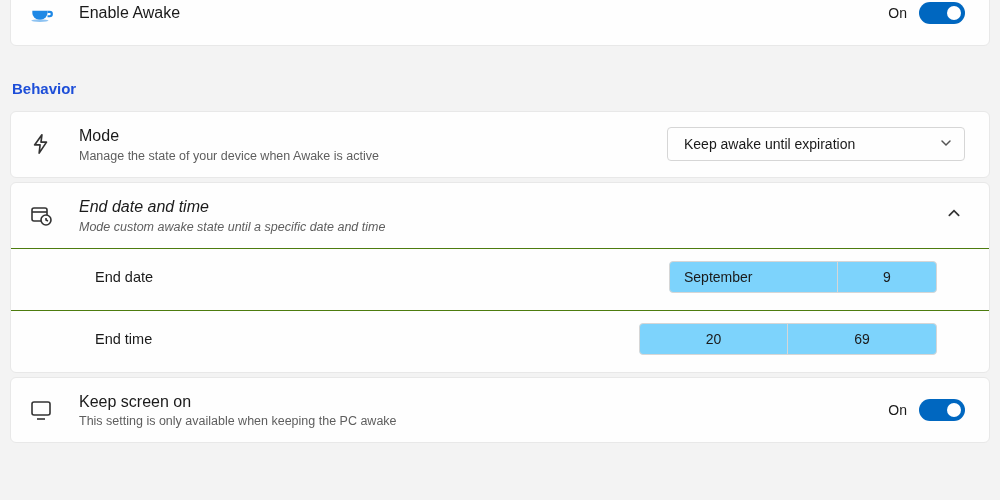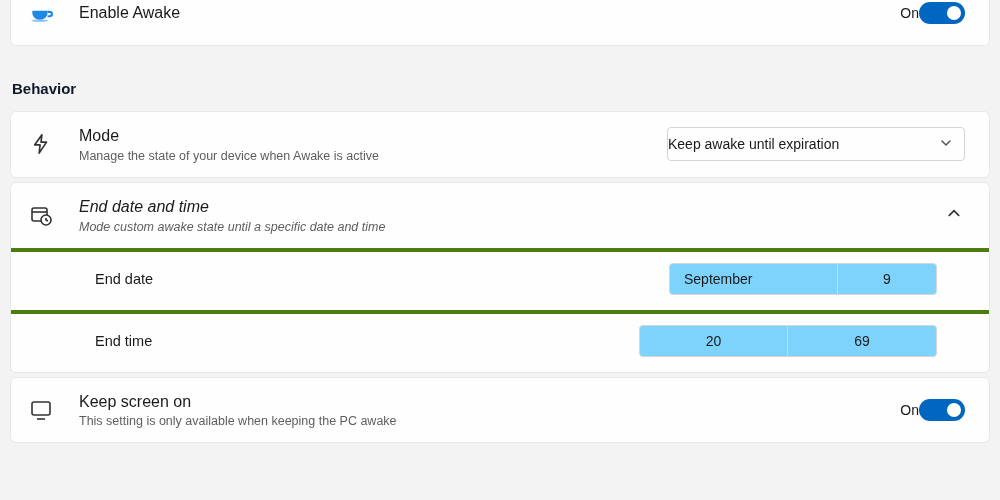--- a/index.html
+++ b/index.html
@@ -51,20 +51,21 @@
       line-height: 1.3;
     }
     .row-desc {
       font-size: 12.5px;
       color: #5e5e5e;
       margin-top: 2px;
     }
     .row-right {
       display: flex;
       align-items: center;
+      gap: 12px;
     }
     .toggle-label {
       font-size: 14px;
       color: #1a1a1a;
     }
     .toggle {
       width: 46px;
       height: 22px;
       background: #0067c0;
       border-radius: 11px;
@@ -76,49 +77,49 @@
       width: 14px;
       height: 14px;
       background: #fff;
       border-radius: 50%;
       top: 4px;
       right: 4px;
     }
     .section-title {
       font-size: 15px;
       font-weight: 600;
-      color: #0f172a;
+      color: #1d4ed8;
       margin: 34px 2px 14px;
     }
     .dropdown {
       border: 1px solid #d6d6d6;
       background: #fefefe;
       border-radius: 4px;
-      padding: 8px 40px 8px 0;
+      padding: 8px 40px 8px 16px;
       font-size: 14px;
       color: #1a1a1a;
       min-width: 298px;
       position: relative;
       cursor: pointer;
     }
     .chevron {
       position: absolute;
       right: 12px;
       top: 50%;
       transform: translateY(-50%);
     }
     .standalone-chevron {
       cursor: pointer;
       padding: 4px;
     }
     .sub-row {
       display: flex;
       align-items: center;
       padding: 8px 52px 12px 84px;
-      border-top: 4px solid #4d7c0f;
+      border-top: 1px solid #4d7c0f;
       min-height: 62px;
     }
     .sub-label {
       font-size: 14.5px;
       color: #1a1a1a;
       flex: 1;
     }
     .segmented {
       display: flex;
       border: 1px solid #d6d6d6;

